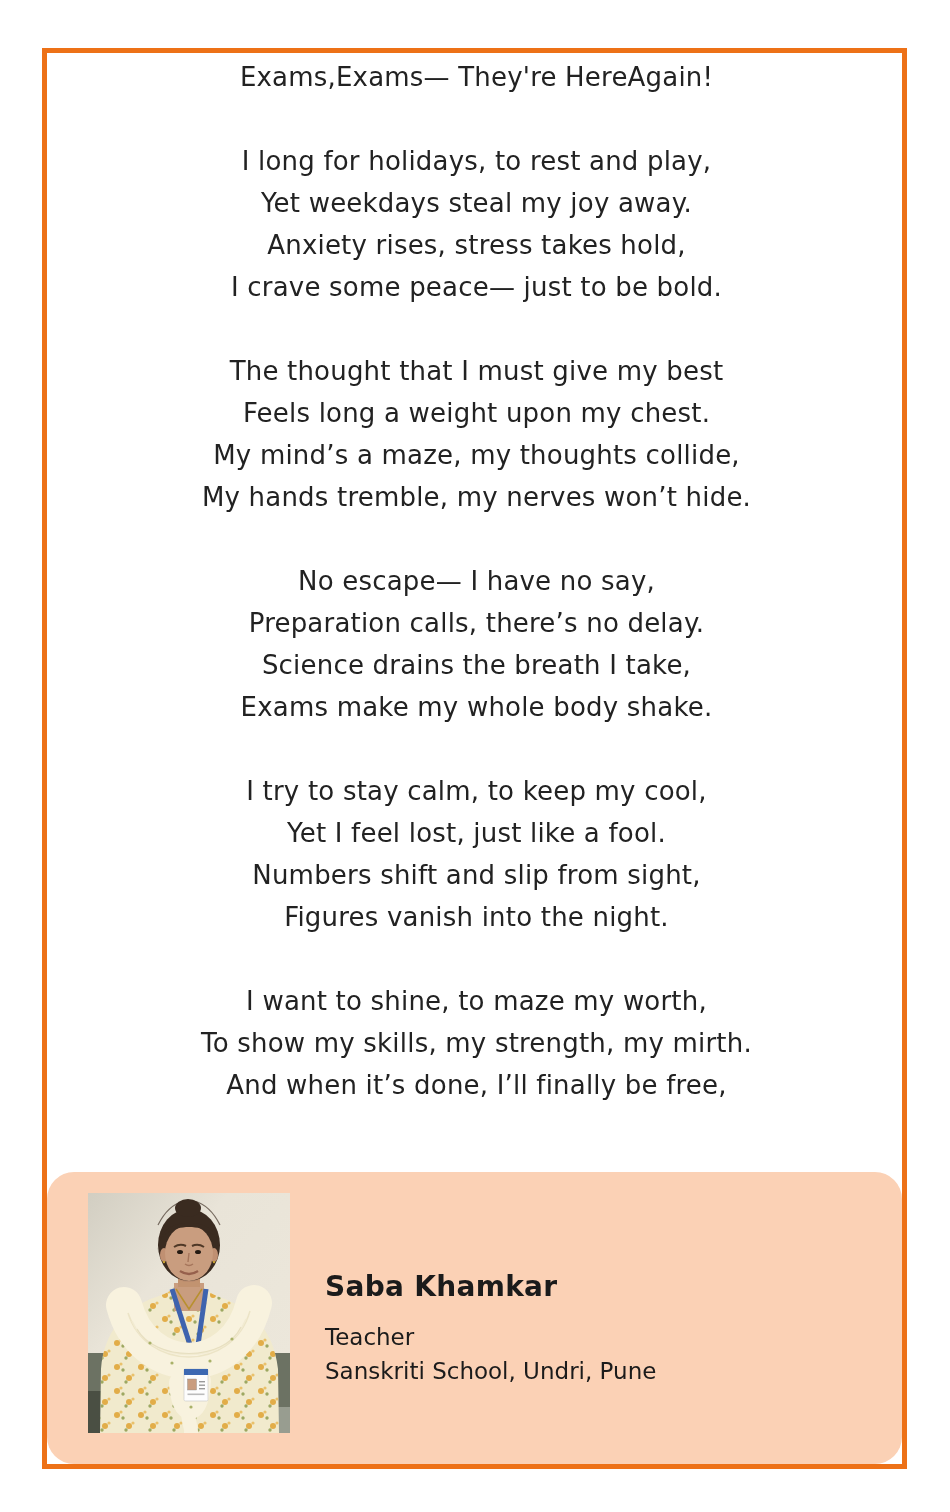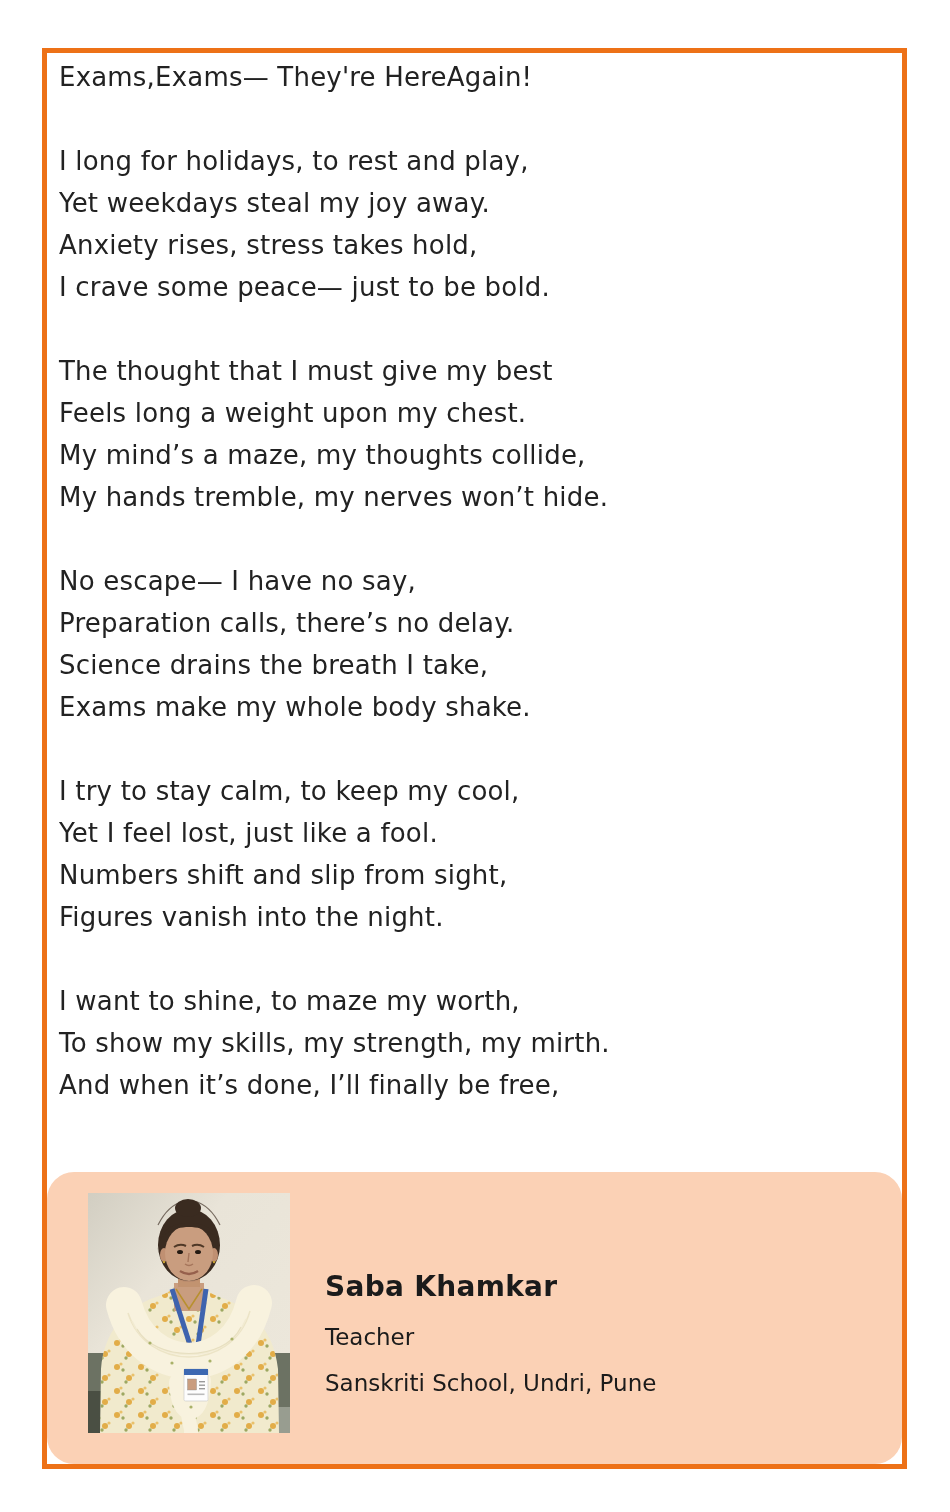--- a/index.html
+++ b/index.html
@@ -30,20 +30,21 @@
     left: 12px;
     right: 8px;
     font-size: 26px;
     line-height: 42px;
     letter-spacing: 0.2px;
     color: #222222;
     white-space: nowrap;
   }
   .poem p {
     margin: 42px 0 0 0;
+    text-align: center;
   }
   .poem p.poem-title {
     margin: 0;
   }
   .poem .line {
     display: block;
   }
   .credit-panel {
     position: absolute;
     left: 0;
@@ -78,21 +79,21 @@
     letter-spacing: 0.3px;
   }
   .author-role {
     font-size: 23px;
     line-height: 32px;
     margin-top: 17px;
   }
   .author-school {
     font-size: 23px;
     line-height: 32px;
-    margin-top: 14px;
+    margin-top: 2px;
   }
 </style>
 </head>
 <body>
 
 <div class="frame">
 
   <div class="poem">
     <p class="poem-title">Exams,Exams— They're HereAgain!</p>
 

